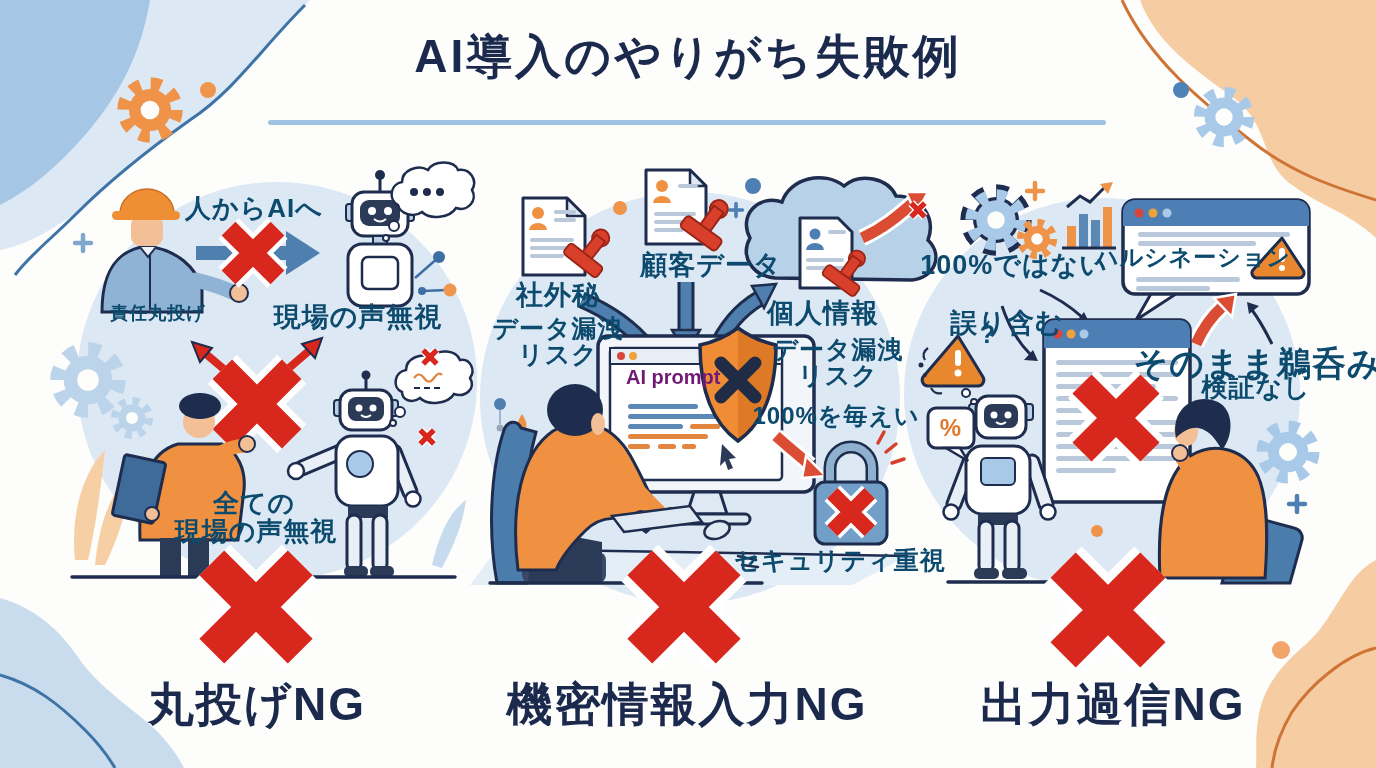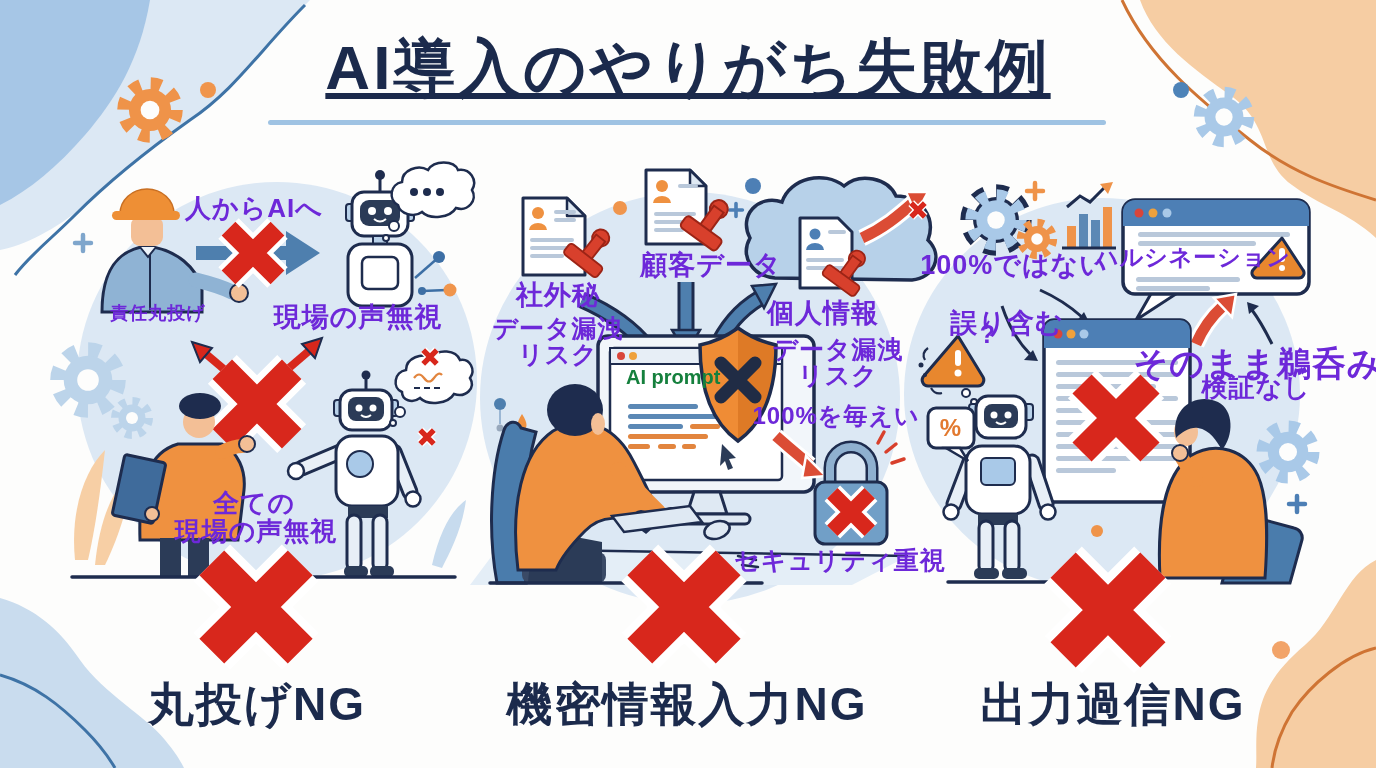--- a/index.html
+++ b/index.html
@@ -1,23 +1,23 @@
 <!DOCTYPE html>
 <html><head>
 <meta charset="utf-8">
 <style>
   html,body{margin:0;padding:0;background:#ffffff;}
   #canvas{position:relative;width:1376px;height:768px;background:#fdfdfc;overflow:hidden;
           font-family:"Liberation Sans","DejaVu Sans",sans-serif;}
   #art{position:absolute;left:0;top:0;}
-  .lbl{position:absolute;transform:translateX(-50%);font-weight:800;color:#6d28d9;
+  .lbl{position:absolute;transform:translateX(-50%);font-weight:800;color:#0c4a6e;
        white-space:nowrap;line-height:1;letter-spacing:1px;}
-  .lbl-left{position:absolute;font-weight:800;color:#15803d;white-space:nowrap;line-height:1;}
-  .title{position:absolute;left:0;top:26px;width:100%;text-align:center;font-size:62px;
-         font-weight:900;color:#1b2a4c;letter-spacing:3px;text-decoration:underline;}
+  .lbl-left{position:absolute;font-weight:800;color:#701a75;white-space:nowrap;line-height:1;}
+  .title{position:absolute;left:0;top:26px;width:100%;text-align:center;font-size:46px;
+         font-weight:900;color:#1b2a4c;letter-spacing:3px;}
   .underline{position:absolute;left:268px;top:120px;width:838px;height:5px;background:#9fc3e3;border-radius:3px;}
   .cap{position:absolute;transform:translateX(-50%);top:674px;font-size:46px;font-weight:900;
        color:#1b2a4c;white-space:nowrap;letter-spacing:2px;}
 </style>
 </head>
 <body>
 
 <div id="canvas">
 
 <svg id="art" width="1376" height="768" viewBox="0 0 1376 768">

